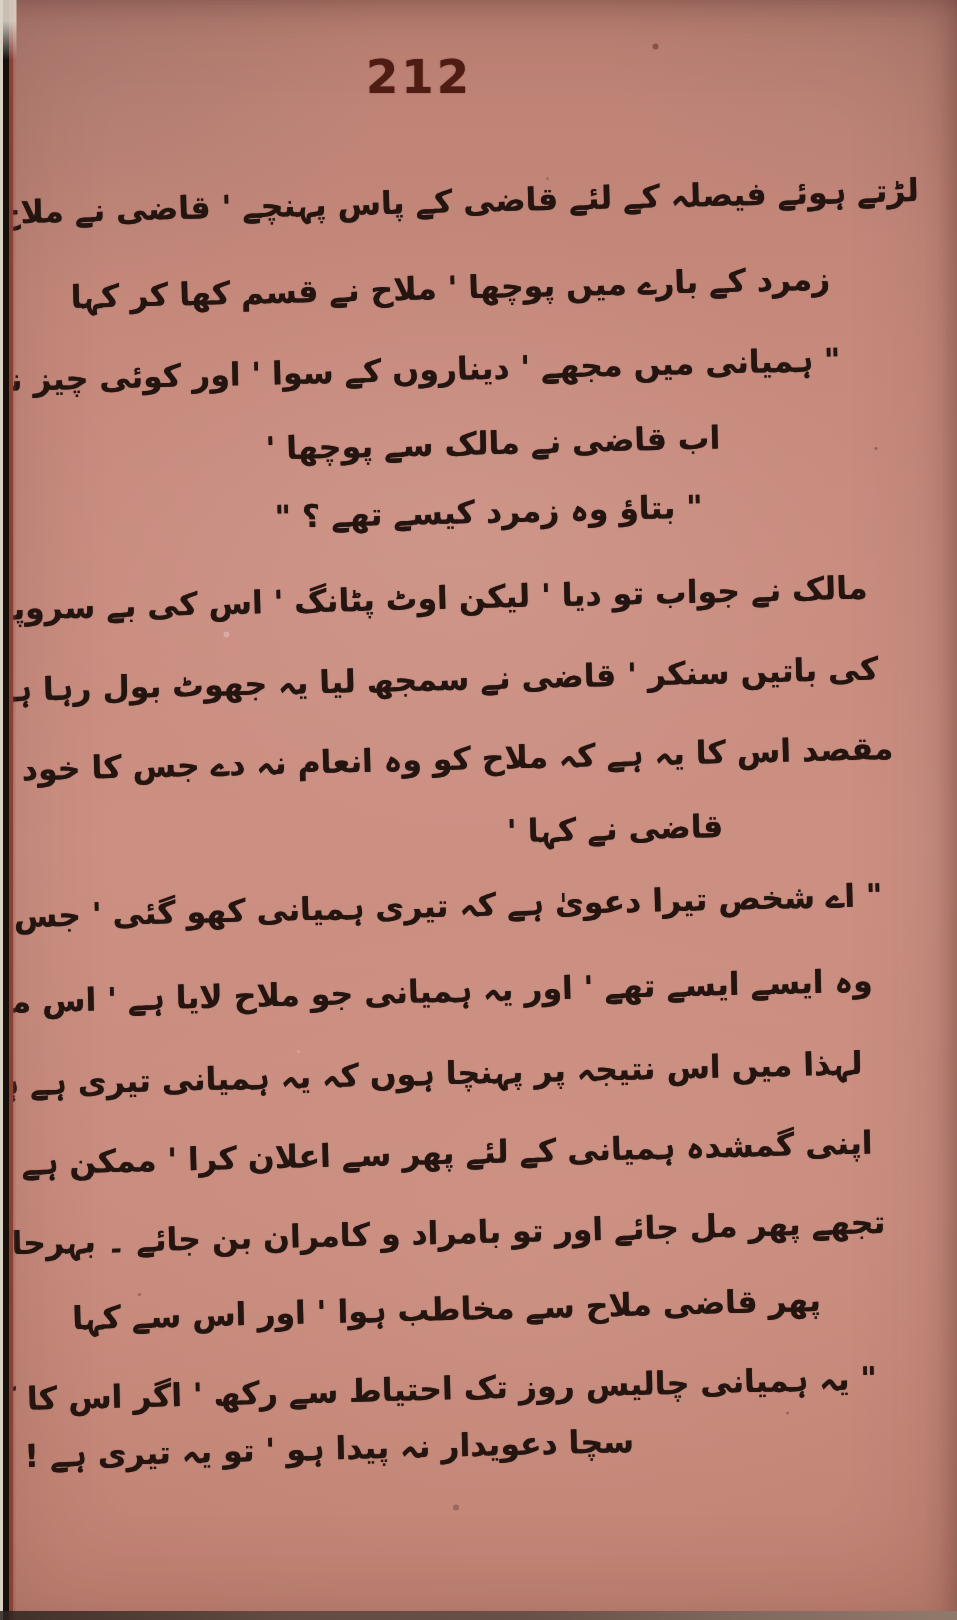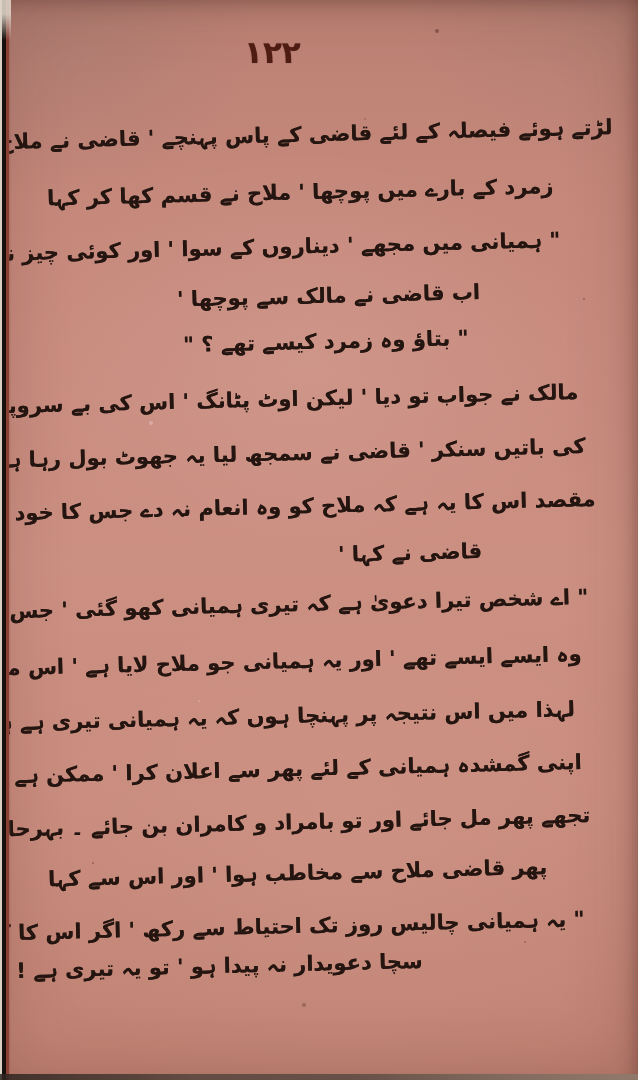--- a/index.html
+++ b/index.html
@@ -94,21 +94,21 @@
       524px 941px 0 0 rgba(80,45,40,0.4),
       364px 118px 0 0 rgba(80,45,40,0.3),
       198px 700px 0 0 rgba(230,200,195,0.4);
   }
 </style>
 </head>
 <body>
 
 <div class="page">
 
-  <div class="page-number">۱۲۲</div>
+  <div class="page-number">212</div>
 
   <div class="tl" style="top:104px; right:26px;">لڑتے ہوئے فیصلہ کے لئے قاضی کے پاس پہنچے ' قاضی نے ملاح سے</div>
   <div class="tl" style="top:163px; right:85px;">زمرد کے بارے میں پوچھا ' ملاح نے قسم کھا کر کہا</div>
   <div class="tl" style="top:217px; right:78px;">" ہمیانی میں مجھے ' دیناروں کے سوا ' اور کوئی چیز نہیں ملی !</div>
   <div class="tl" style="top:269px; right:158px;">اب قاضی نے مالک سے پوچھا '</div>
   <div class="tl" style="top:315px; right:170px;">" بتاؤ وہ زمرد کیسے تھے ؟ "</div>
   <div class="tl" style="top:369px; right:60px;">مالک نے جواب تو دیا ' لیکن اوٹ پٹانگ ' اس کی بے سروپیر</div>
   <div class="tl" style="top:423px; right:53px;">کی باتیں سنکر ' قاضی نے سمجھ لیا یہ جھوٹ بول رہا ہے اور جھوٹے سے</div>
   <div class="tl" style="top:476px; right:42px;">مقصد اس کا یہ ہے کہ ملاح کو وہ انعام نہ دے جس کا خود اعلان کر چکا ہے ۔</div>
   <div class="tl" style="top:528px; right:156px;">قاضی نے کہا '</div>

